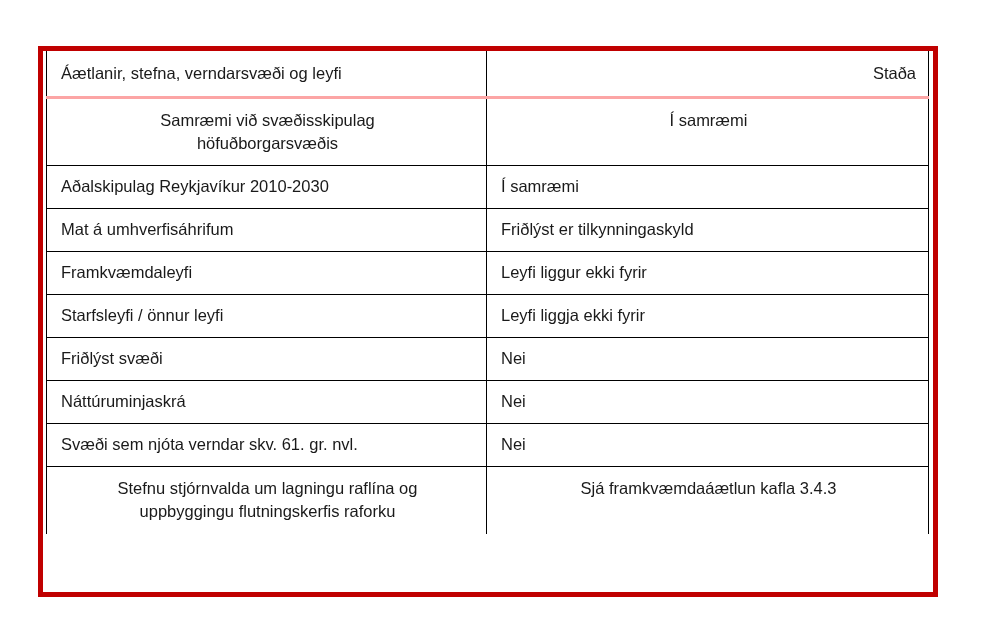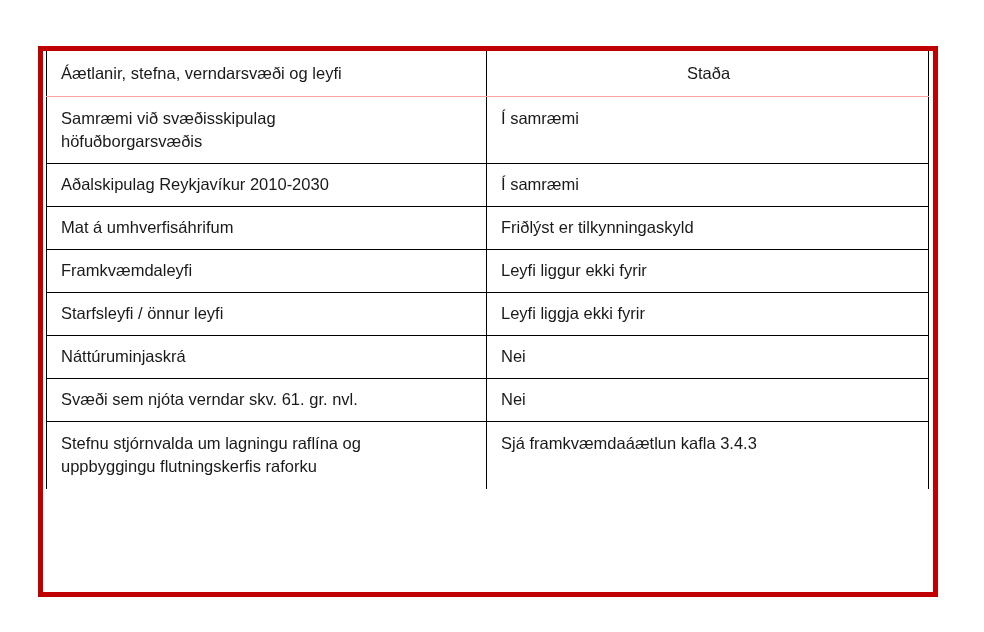--- a/index.html
+++ b/index.html
@@ -60,33 +60,33 @@
     font-size: 16.5px;
     color: #1a1a1a;
     line-height: 1.38;
     vertical-align: middle;
     background: #ffffff;
   }
 
   
   table.status-table thead th {
     border-top: none;
-    border-bottom: 1px solid #fca5a5;
+    border-bottom: 3px solid #fca5a5;
     padding: 11px 12px 11px 14px;
     font-weight: 400;
     height: 38px;
     box-sizing: border-box;
   }
   th.th-topic {
     text-align: left;
     border-left: none;
     border-right: 1px solid #000000;
   }
   th.th-status {
-    text-align: center;
+    text-align: right;
     border-right: none;
   }
 
   table.status-table tbody td {
     padding: 9px 12px 10px 14px;
     height: 43px;
     box-sizing: border-box;
   }
   td.td-topic {
     text-align: left;
@@ -101,20 +101,21 @@
     border-bottom: none;
     margin-left: 20px;
   }
 
   
   tbody tr.tall td {
     height: 66px;
     padding-top: 10px;
     padding-bottom: 11px;
     vertical-align: top;
+    text-align: center;
   }
   tbody tr.tall td.td-status {
     vertical-align: top;
   }
 
   .cellline { display: block; }
 </style>
 </head>
 <body>
 
@@ -159,20 +160,26 @@
               <td class="td-status">Leyfi liggur ekki fyrir</td>
             </tr>
             <tr>
               <td class="td-topic">
                 <span class="cellline">Starfsleyfi / önnur leyfi</span>
               </td>
               <td class="td-status">Leyfi liggja ekki fyrir</td>
             </tr>
             <tr>
               <td class="td-topic">
+                <span class="cellline">Friðlýst svæði</span>
+              </td>
+              <td class="td-status">Nei</td>
+            </tr>
+            <tr>
+              <td class="td-topic">
                 <span class="cellline">Náttúruminjaskrá</span>
               </td>
               <td class="td-status">Nei</td>
             </tr>
             <tr>
               <td class="td-topic">
                 <span class="cellline">Svæði sem njóta verndar skv. 61. gr. nvl.</span>
               </td>
               <td class="td-status">Nei</td>
             </tr>

